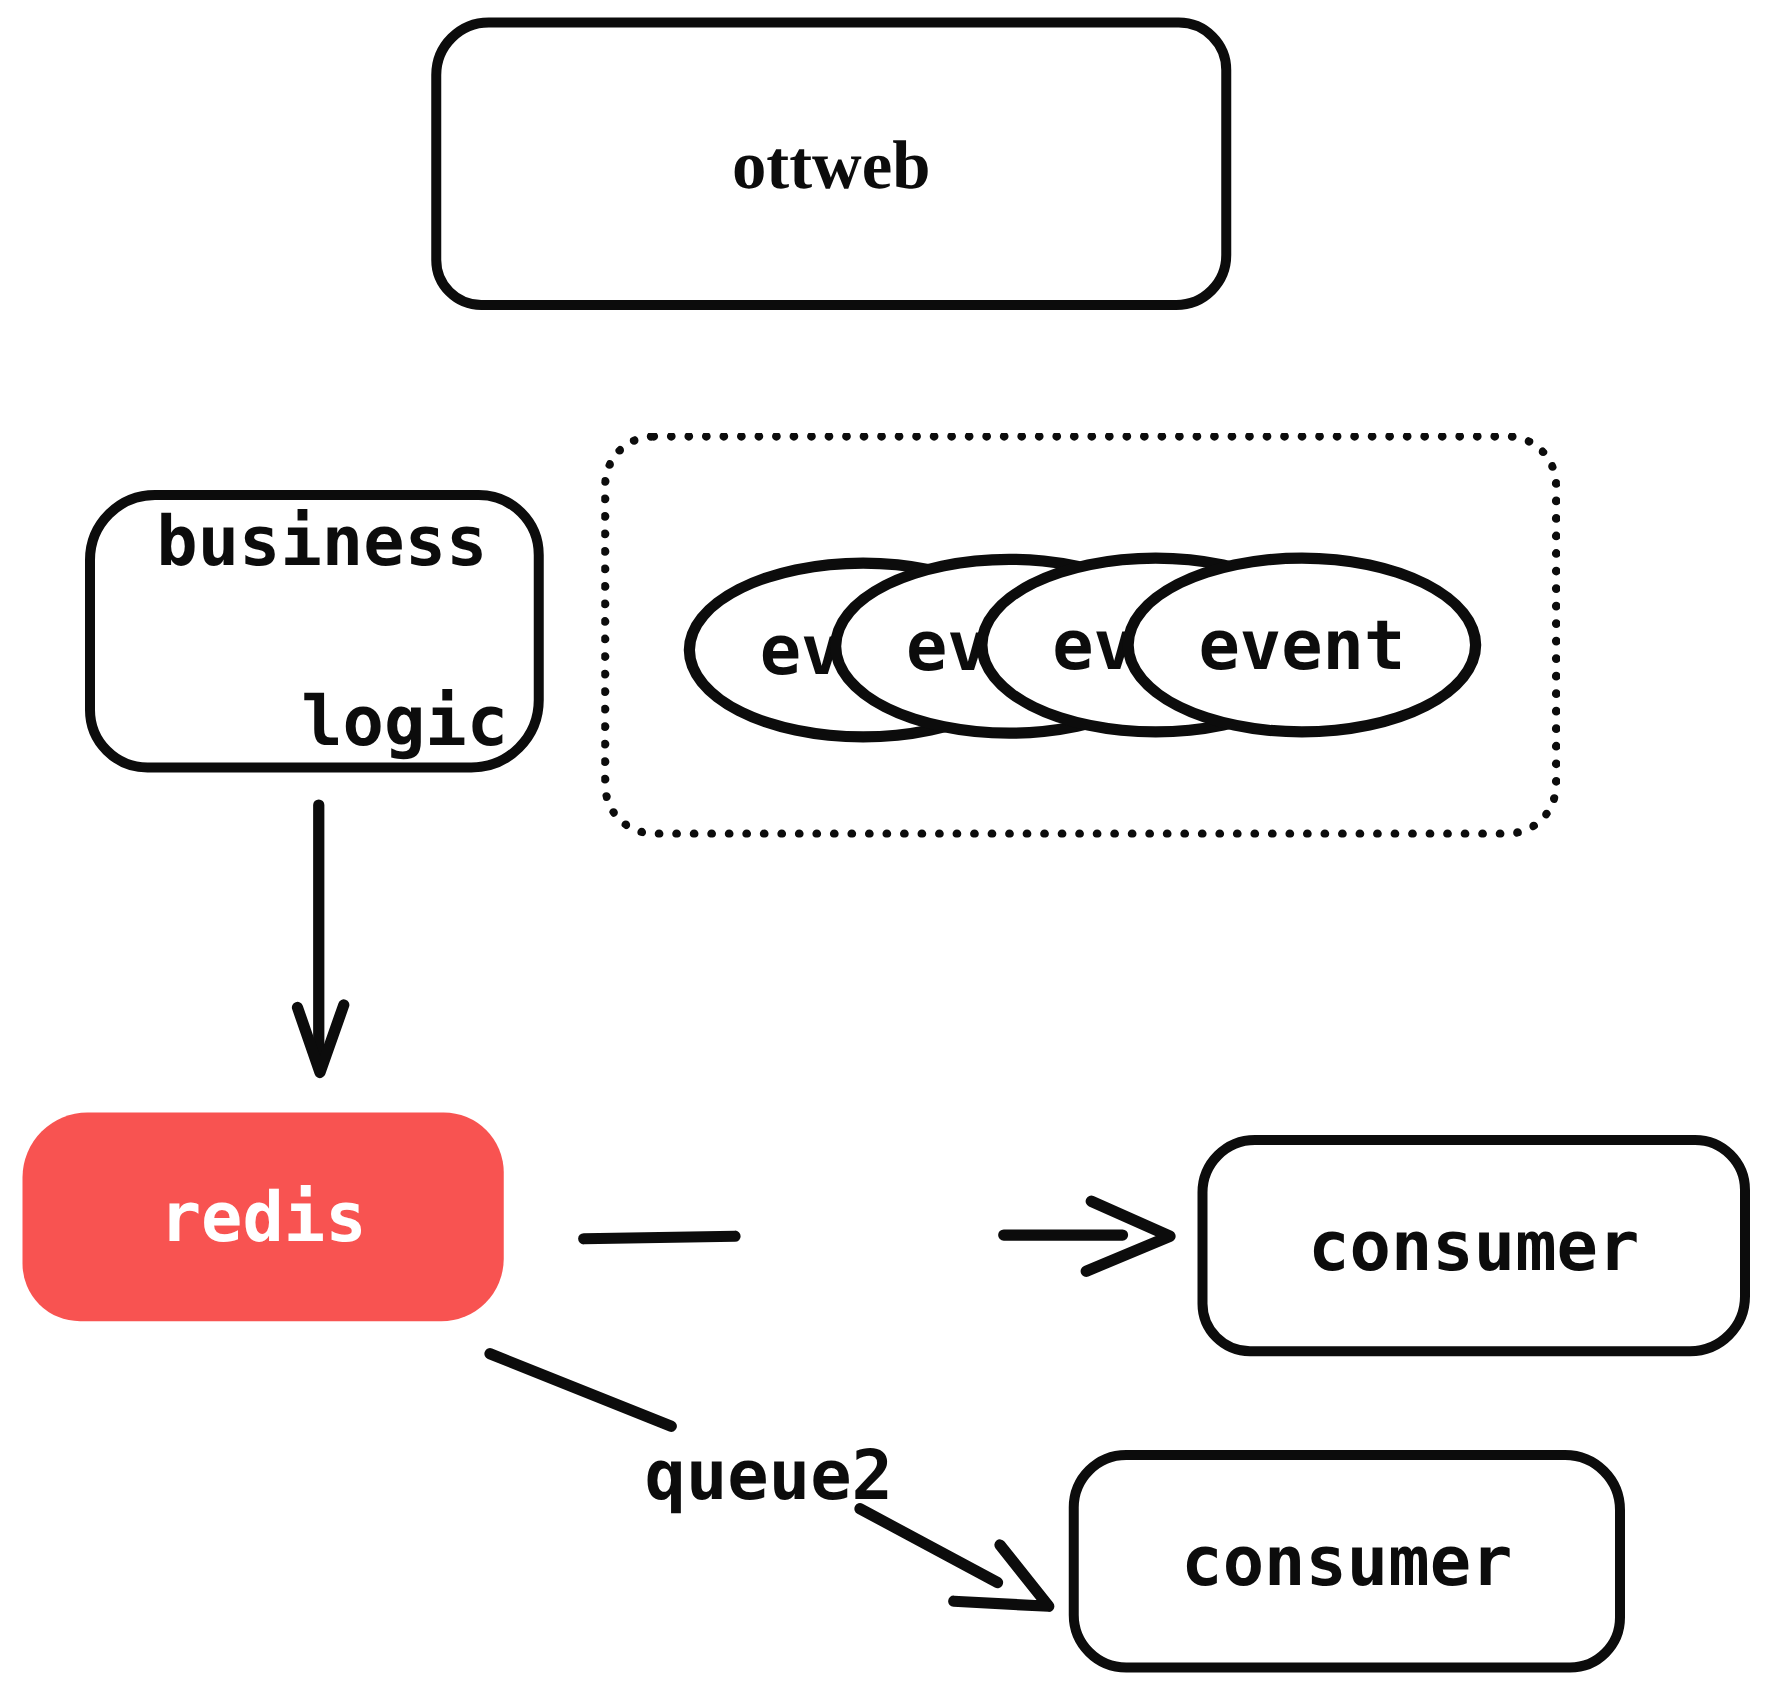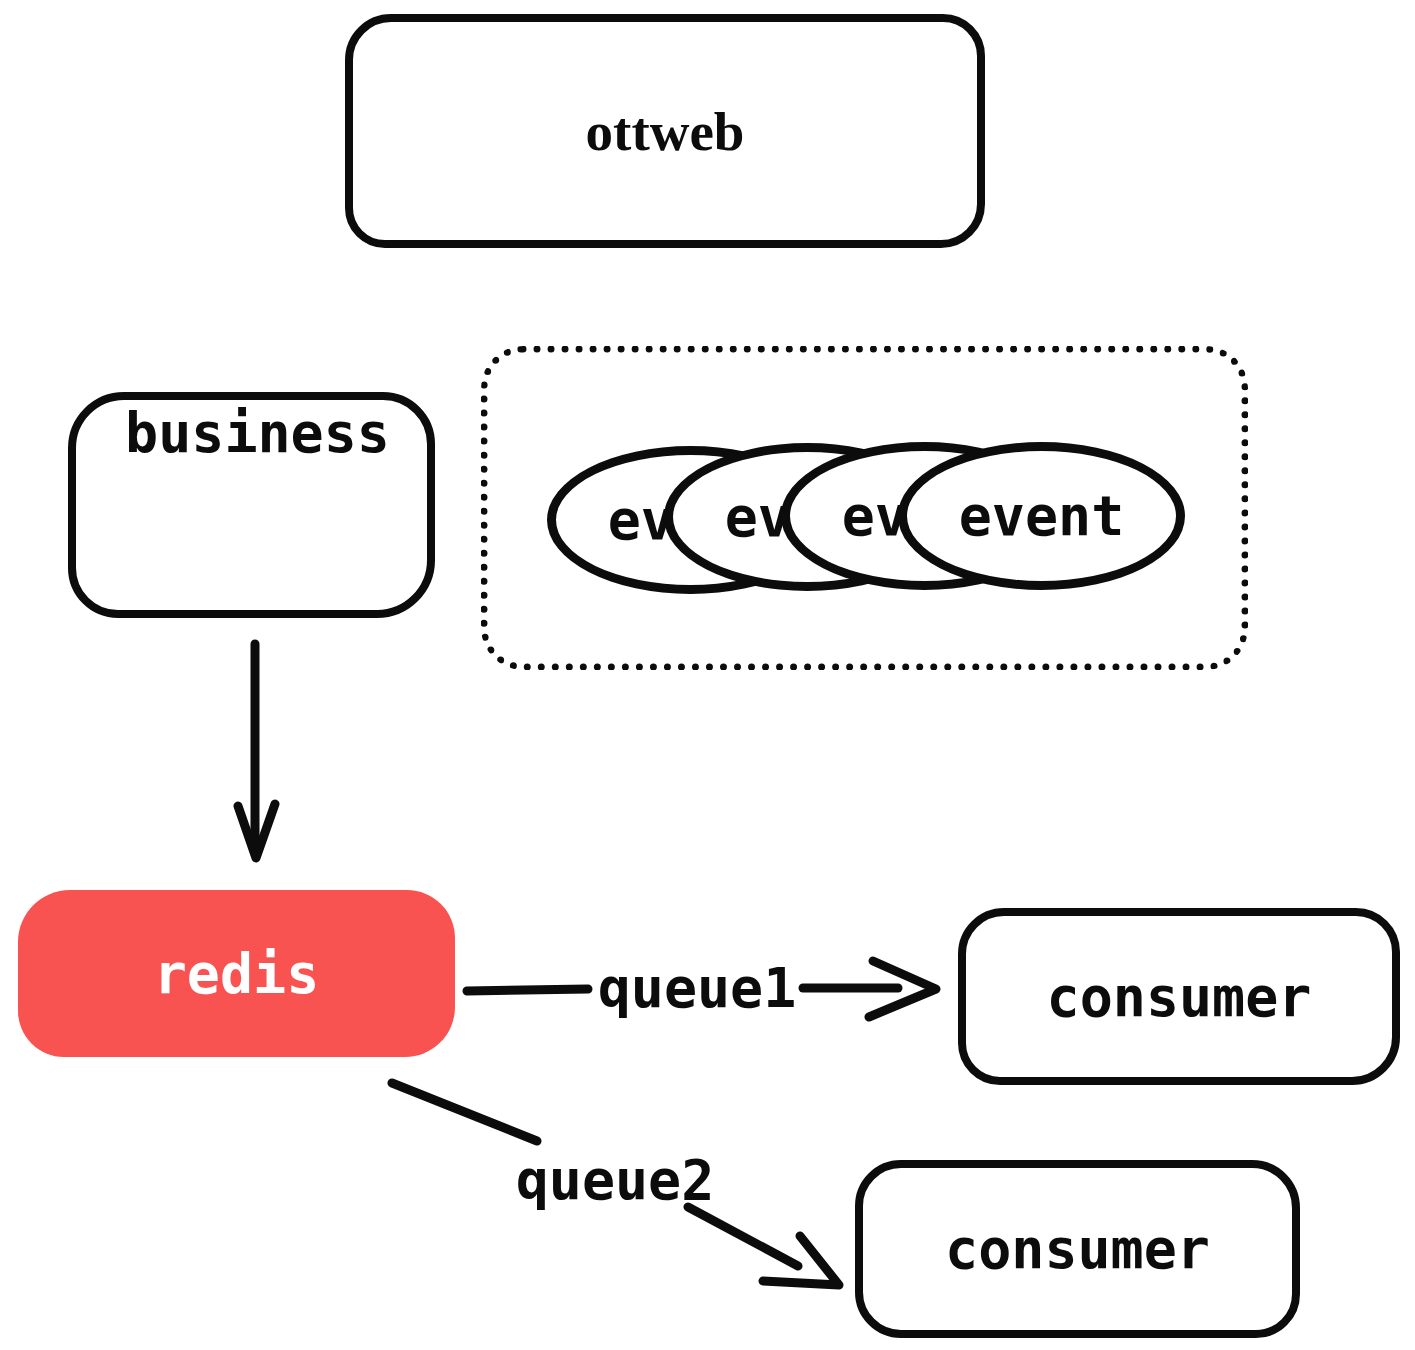--- a/index.html
+++ b/index.html
@@ -30,21 +30,21 @@
     left: 345px; top: 14px; width: 640px; height: 234px;
     border-radius: 46px 42px 44px 40px;
     font-family: Liberation Serif, serif;
   }
   .node-business {
     left: 68px; top: 392px; width: 367px; height: 226px;
     border-radius: 56px 52px 58px 50px;
     text-align: center; line-height: 72px; padding-left: 12px;
   }
   .node-redis {
-    left: 18px; top: 890px; width: 437px; height: 167px;
+    left: 18px; top: 890px; width: 385px; height: 167px;
     border: none;
     border-radius: 52px 48px 50px 46px;
     background: #f85351;
     color: #ffffff;
     z-index: 2;
     text-align: right;
   }
   .node-consumer1 {
     left: 958px; top: 908px; width: 442px; height: 177px;
     border-radius: 46px 44px 48px 42px;
@@ -101,21 +101,21 @@
 <body>
 
 <div class="canvas">
 
   <div class="node node-ottweb">
     <span>ottweb</span>
   </div>
 
   <div class="node node-business">
     <span><span>business</span><br>
-    </span>
+    <span>logic</span></span>
   </div>
 
   <div class="event-group"></div>
 
   <div class="event-ellipse event-1">
     <span>event</span>
   </div>
   <div class="event-ellipse event-2">
     <span>event</span>
   </div>
@@ -130,21 +130,20 @@
     <span>redis</span>
   </div>
 
   <div class="node node-consumer1">
     <span>consumer</span>
   </div>
   <div class="node node-consumer2">
     <span>consumer</span>
   </div>
 
-  <div class="edge-label label-queue1">queue1</div>
   <div class="edge-label label-queue2">queue2</div>
 
   <svg class="arrows" viewBox="0 0 1415 1350">
 
     <g>
       <path d="M255,644 L255,850"></path>
       <polyline points="238,806 256,858 275,804"></polyline>
     </g>
 
     <g>

